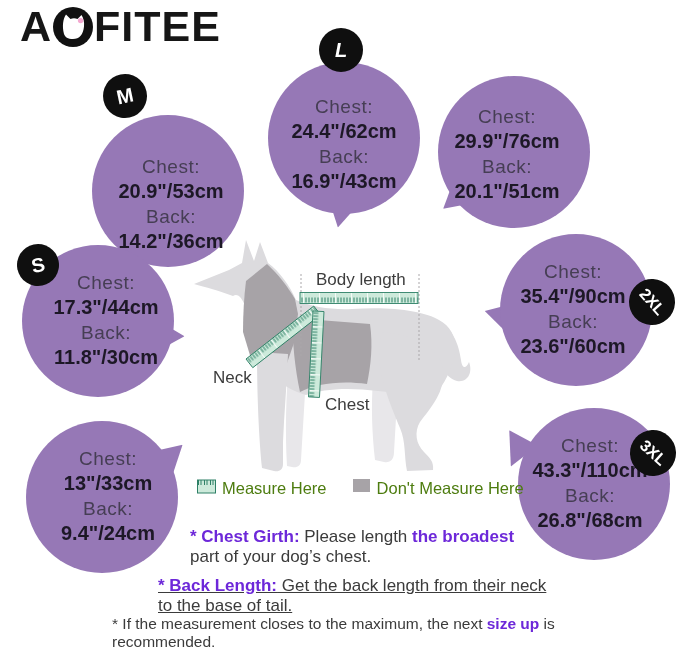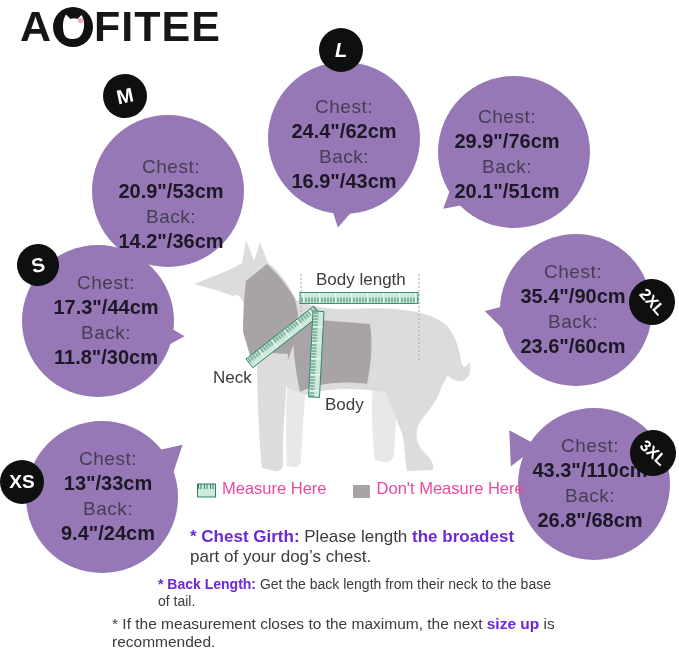--- a/index.html
+++ b/index.html
@@ -19,30 +19,30 @@
   .size-label { font-size:19px; line-height:23px; color:#463e54; letter-spacing:0.5px; }
   .size-value { font-size:20px; line-height:27px; font-weight:bold; color:#1d1826; }
   .badge { position:absolute; border-radius:50%; background:#0f0f0f; color:#ffffff; z-index:4;
            display:flex; align-items:center; justify-content:center; font-weight:bold; }
 
   
   .dog-svg { position:absolute; left:182px; top:228px; z-index:0; }
   .diagram-label { position:absolute; color:#3d3d3d; font-size:17px; z-index:5;text-align:right; }
 
   
-  .legend { position:absolute; left:197px; top:479px; display:flex; align-items:flex-end; z-index:5;
-            color:#ec4899; font-size:16.5px; }
+  .legend { position:absolute; left:197px; top:479px; display:flex; align-items:flex-start; z-index:5;
+            color:#4d7c0f; font-size:16.5px; }
   .legend .swatch-gray { width:17px; height:13px; background:#a7a3a7; margin:0 7px 0 26px; }
   .legend svg { margin-right:6px; }
 
   
   .note { position:absolute; color:#3b3b3b; line-height:1.18; z-index:5; }
   .note b { color:#6d28d9; }
   #note1 { left:190px; top:527px; width:348px; font-size:17px; }
-  #note2 { left:158px; top:576px; width:396px; font-size:14px; }
+  #note2 { left:158px; top:576px; width:396px; font-size:17px;text-decoration:underline; }
   #note3 { left:112px; top:615px; width:452px; font-size:15.5px; }
 </style>
 </head>
 <body>
 
 <div class="canvas">
 
   <div class="logo">
     <span>A</span>
     <svg class="oicon" width="40" height="40" viewBox="0 0 40 40">
@@ -87,21 +87,21 @@
     <g transform="translate(246,359) rotate(-38)">
       <rect width="86" height="11" fill="url(#tapeH)" stroke="#2e8066" stroke-width="0.9"></rect>
     </g>
     <g transform="translate(313,311) rotate(3)">
       <rect width="11" height="86" fill="url(#tapeV)" stroke="#2e8066" stroke-width="0.9"></rect>
     </g>
   </svg>
 
   <div class="diagram-label" style="left:316px; top:270px; width:100px; text-align:left;">Body length</div>
   <div class="diagram-label" style="left:213px; top:368px;">Neck</div>
-  <div class="diagram-label" style="left:325px; top:395px;">Body</div>
+  <div class="diagram-label" style="left:325px; top:395px;">Chest</div>
 
   <div class="tail" style="left:193px; top:222px; transform:rotate(8deg);"></div>
   <div class="bubble" style="left:92px; top:115px;">
     <div class="bubble-text" style="padding-top:28px; padding-left:6px;">
       <div class="size-label">Chest:</div>
       <div class="size-value">20.9"/53cm</div>
       <div class="size-label">Back:</div>
       <div class="size-value">14.2"/36cm</div>
     </div>
   </div>
@@ -152,21 +152,20 @@
 
   <div class="tail" style="left:152px; top:438px; transform:rotate(-140deg);"></div>
   <div class="bubble" style="left:26px; top:421px;">
     <div class="bubble-text" style="padding-left:12px;">
       <div class="size-label">Chest:</div>
       <div class="size-value">13"/33cm</div>
       <div class="size-label">Back:</div>
       <div class="size-value">9.4"/24cm</div>
     </div>
   </div>
-  <div class="badge" style="left:0px; top:460px; width:44px; height:44px; font-size:19px;">XS</div>
 
   <div class="tail" style="left:498px; top:430px; transform:rotate(140deg);"></div>
   <div class="bubble" style="left:518px; top:408px;">
     <div class="bubble-text" style="padding-right:8px;">
       <div class="size-label">Chest:</div>
       <div class="size-value">43.3"/110cm</div>
       <div class="size-label">Back:</div>
       <div class="size-value">26.8"/68cm</div>
     </div>
   </div>

